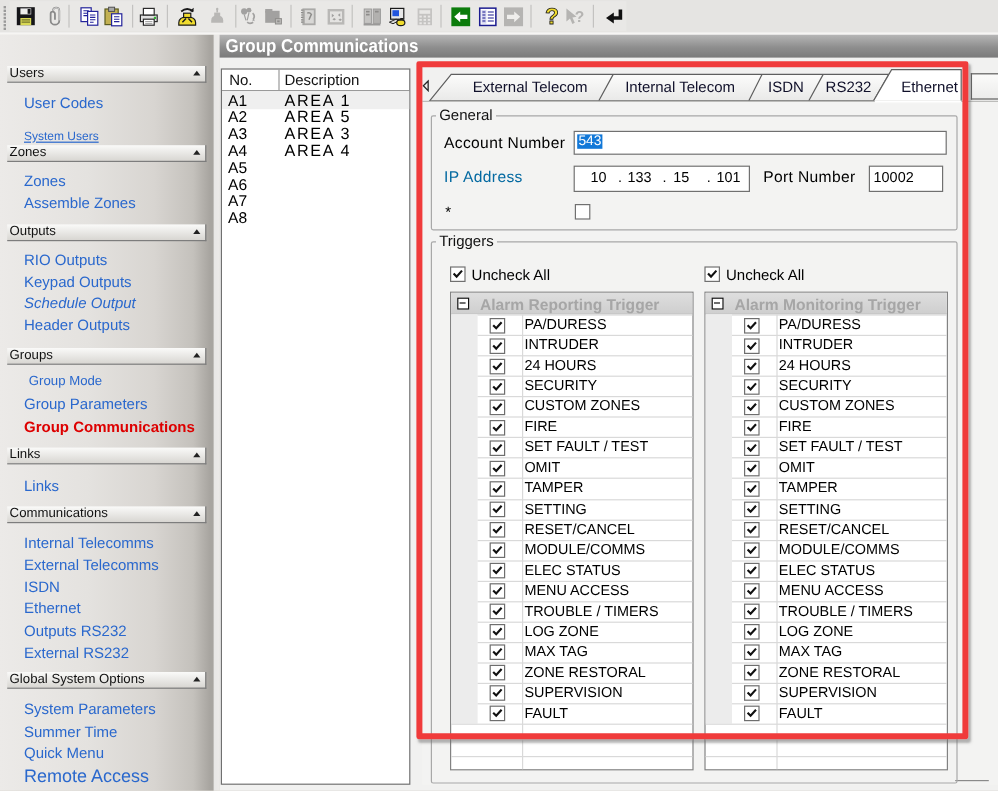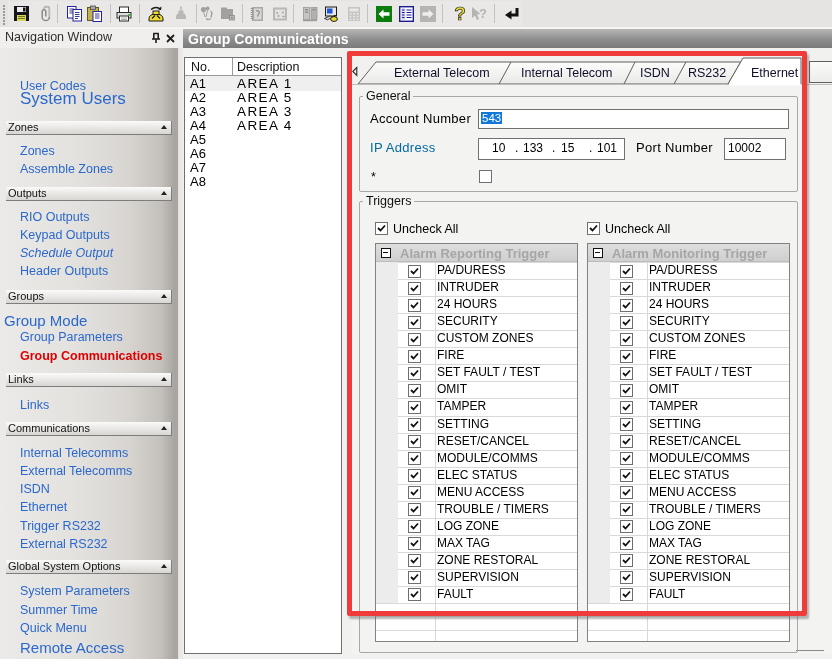--- a/index.html
+++ b/index.html
@@ -139,66 +139,61 @@
 <div class="abs" style="left:470px;top:5px;width:18px;height:18px;"><svg width="18" height="18" viewBox="0 0 18 18">
       <path d="M2 2 l0 11 3-2.5 2 4.5 2-1 -2-4.5 3.5-0.5 Z" fill="#b5b4b2"></path>
       <text x="13" y="13" font-size="13" font-weight="bold" fill="#b5b4b2" text-anchor="middle" font-family="Liberation Sans">?</text>
     </svg></div>
 <div class="abs" style="left:494px;top:4px;width:1px;height:19px;background:#c3c2c0;"></div>
 <div class="abs" style="left:502px;top:5px;width:18px;height:18px;"><svg width="18" height="18" viewBox="0 0 18 18">
       <path d="M15 3 v7 h-9" fill="none" stroke="#111" stroke-width="3"></path>
       <path d="M9.5 5.5 L3 10 l6.5 4.5 Z" fill="#111"></path>
     </svg></div>
 <div class="abs" style="left:0;top:29px;width:183px;height:630px;background:linear-gradient(90deg,#eceae8 0%,#e4e2df 40%,#d8d5d1 70%,#c4c1bc 88%,#a8a5a0 95.5%,#a8a5a0 97%,#e8e7e5 97.6%,#eceae8 100%);">
-    <div style="position:absolute;left:0;top:0;width:183px;height:19px;background:#f0efed;">
-      <div style="position:absolute;left:5px;top:1px;font-size:12.5px;color:#2e2e2e;">Navigation Window</div>
-      <svg style="position:absolute;left:150px;top:3px" width="12" height="13" viewBox="0 0 12 13">
-        <path d="M3.2 1.5 h5.6 M3.8 1.5 v5 M8.2 1.5 v5 M2 7 h8 M6 7.5 v3.5" stroke="#1e1e1e" stroke-width="1.6" fill="none"></path>
-      </svg>
-      <svg style="position:absolute;left:165px;top:4px" width="11" height="11" viewBox="0 0 11 11">
-        <path d="M2 2 L9 9 M9 2 L2 9" stroke="#1e1e1e" stroke-width="1.8"></path>
-      </svg>
+    <div style="position:absolute;left:6px;top:26px;width:166px;height:14px;background:linear-gradient(180deg,#fafaf9,#d8d6d2);border-right:1px solid #7d7d7d;border-bottom:1px solid #7d7d7d;box-sizing:border-box;">
+      <div style="position:absolute;left:2px;top:0px;font-size:11px;color:#111;">Users</div>
+      <div style="position:absolute;right:4px;top:4px;width:0;height:0;border-left:3.5px solid transparent;border-right:3.5px solid transparent;border-bottom:4.5px solid #222;"></div>
     </div>
     <div style="position:absolute;left:20px;top:50px;font-size:12.5px;color:#2a68cd;text-align:right;">User Codes</div>
-    <div style="position:absolute;left:20px;top:60px;font-size:17px;color:#2a68cd;">System Users</div>
+    <div style="position:absolute;left:20px;top:80px;font-size:10px;color:#2a68cd;text-decoration:underline;">System Users</div>
     <div style="position:absolute;left:6px;top:92px;width:166px;height:14px;background:linear-gradient(180deg,#fafaf9,#d8d6d2);border-right:1px solid #7d7d7d;border-bottom:1px solid #7d7d7d;box-sizing:border-box;">
       <div style="position:absolute;left:2px;top:0px;font-size:11px;color:#111;">Zones</div>
       <div style="position:absolute;right:4px;top:4px;width:0;height:0;border-left:3.5px solid transparent;border-right:3.5px solid transparent;border-bottom:4.5px solid #222;"></div>
     </div>
     <div style="position:absolute;left:20px;top:115px;font-size:12.5px;color:#2a68cd;">Zones</div>
     <div style="position:absolute;left:20px;top:133px;font-size:12.5px;color:#2a68cd;">Assemble Zones</div>
     <div style="position:absolute;left:6px;top:158px;width:166px;height:14px;background:linear-gradient(180deg,#fafaf9,#d8d6d2);border-right:1px solid #7d7d7d;border-bottom:1px solid #7d7d7d;box-sizing:border-box;">
       <div style="position:absolute;left:2px;top:0px;font-size:11px;color:#111;">Outputs</div>
       <div style="position:absolute;right:4px;top:4px;width:0;height:0;border-left:3.5px solid transparent;border-right:3.5px solid transparent;border-bottom:4.5px solid #222;"></div>
     </div>
     <div style="position:absolute;left:20px;top:181px;font-size:12.5px;color:#2a68cd;">RIO Outputs</div>
     <div style="position:absolute;left:20px;top:199px;font-size:12.5px;color:#2a68cd;">Keypad Outputs</div>
     <div style="position:absolute;left:20px;top:217px;font-size:12.5px;color:#2a68cd;font-style:italic;">Schedule Output</div>
     <div style="position:absolute;left:20px;top:235px;font-size:12.5px;color:#2a68cd;">Header Outputs</div>
     <div style="position:absolute;left:6px;top:261px;width:166px;height:14px;background:linear-gradient(180deg,#fafaf9,#d8d6d2);border-right:1px solid #7d7d7d;border-bottom:1px solid #7d7d7d;box-sizing:border-box;">
       <div style="position:absolute;left:2px;top:0px;font-size:11px;color:#111;">Groups</div>
       <div style="position:absolute;right:4px;top:4px;width:0;height:0;border-left:3.5px solid transparent;border-right:3.5px solid transparent;border-bottom:4.5px solid #222;"></div>
     </div>
-    <div style="position:absolute;left:4px;top:283px;font-size:15px;color:#2a68cd;">Group Mode</div>
+    <div style="position:absolute;left:24px;top:283px;font-size:11px;color:#2a68cd;">Group Mode</div>
     <div style="position:absolute;left:20px;top:301px;font-size:12.5px;color:#2a68cd;">Group Parameters</div>
     <div style="position:absolute;left:20px;top:320px;font-size:12.5px;color:#dd0000;font-weight:bold;">Group Communications</div>
     <div style="position:absolute;left:6px;top:344px;width:166px;height:14px;background:linear-gradient(180deg,#fafaf9,#d8d6d2);border-right:1px solid #7d7d7d;border-bottom:1px solid #7d7d7d;box-sizing:border-box;">
       <div style="position:absolute;left:2px;top:0px;font-size:11px;color:#111;">Links</div>
       <div style="position:absolute;right:4px;top:4px;width:0;height:0;border-left:3.5px solid transparent;border-right:3.5px solid transparent;border-bottom:4.5px solid #222;"></div>
     </div>
     <div style="position:absolute;left:20px;top:369px;font-size:12.5px;color:#2a68cd;">Links</div>
     <div style="position:absolute;left:6px;top:393px;width:166px;height:14px;background:linear-gradient(180deg,#fafaf9,#d8d6d2);border-right:1px solid #7d7d7d;border-bottom:1px solid #7d7d7d;box-sizing:border-box;">
       <div style="position:absolute;left:2px;top:0px;font-size:11px;color:#111;">Communications</div>
       <div style="position:absolute;right:4px;top:4px;width:0;height:0;border-left:3.5px solid transparent;border-right:3.5px solid transparent;border-bottom:4.5px solid #222;"></div>
     </div>
     <div style="position:absolute;left:20px;top:417px;font-size:12.5px;color:#2a68cd;">Internal Telecomms</div>
     <div style="position:absolute;left:20px;top:435px;font-size:12.5px;color:#2a68cd;">External Telecomms</div>
     <div style="position:absolute;left:20px;top:453px;font-size:12.5px;color:#2a68cd;">ISDN</div>
     <div style="position:absolute;left:20px;top:471px;font-size:12.5px;color:#2a68cd;">Ethernet</div>
-    <div style="position:absolute;left:20px;top:490px;font-size:12.5px;color:#2a68cd;">Trigger RS232</div>
+    <div style="position:absolute;left:20px;top:490px;font-size:12.5px;color:#2a68cd;">Outputs RS232</div>
     <div style="position:absolute;left:20px;top:508px;font-size:12.5px;color:#2a68cd;">External RS232</div>
     <div style="position:absolute;left:6px;top:531px;width:166px;height:14px;background:linear-gradient(180deg,#fafaf9,#d8d6d2);border-right:1px solid #7d7d7d;border-bottom:1px solid #7d7d7d;box-sizing:border-box;">
       <div style="position:absolute;left:2px;top:0px;font-size:11px;color:#111;">Global System Options</div>
       <div style="position:absolute;right:4px;top:4px;width:0;height:0;border-left:3.5px solid transparent;border-right:3.5px solid transparent;border-bottom:4.5px solid #222;"></div>
     </div>
     <div style="position:absolute;left:20px;top:555px;font-size:12.5px;color:#2a68cd;">System Parameters</div>
     <div style="position:absolute;left:20px;top:574px;font-size:12.5px;color:#2a68cd;">Summer Time</div>
     <div style="position:absolute;left:20px;top:592px;font-size:12.5px;color:#2a68cd;">Quick Menu</div>
     <div style="position:absolute;left:20px;top:610px;font-size:15px;color:#2a68cd;">Remote Access</div>
   </div>

